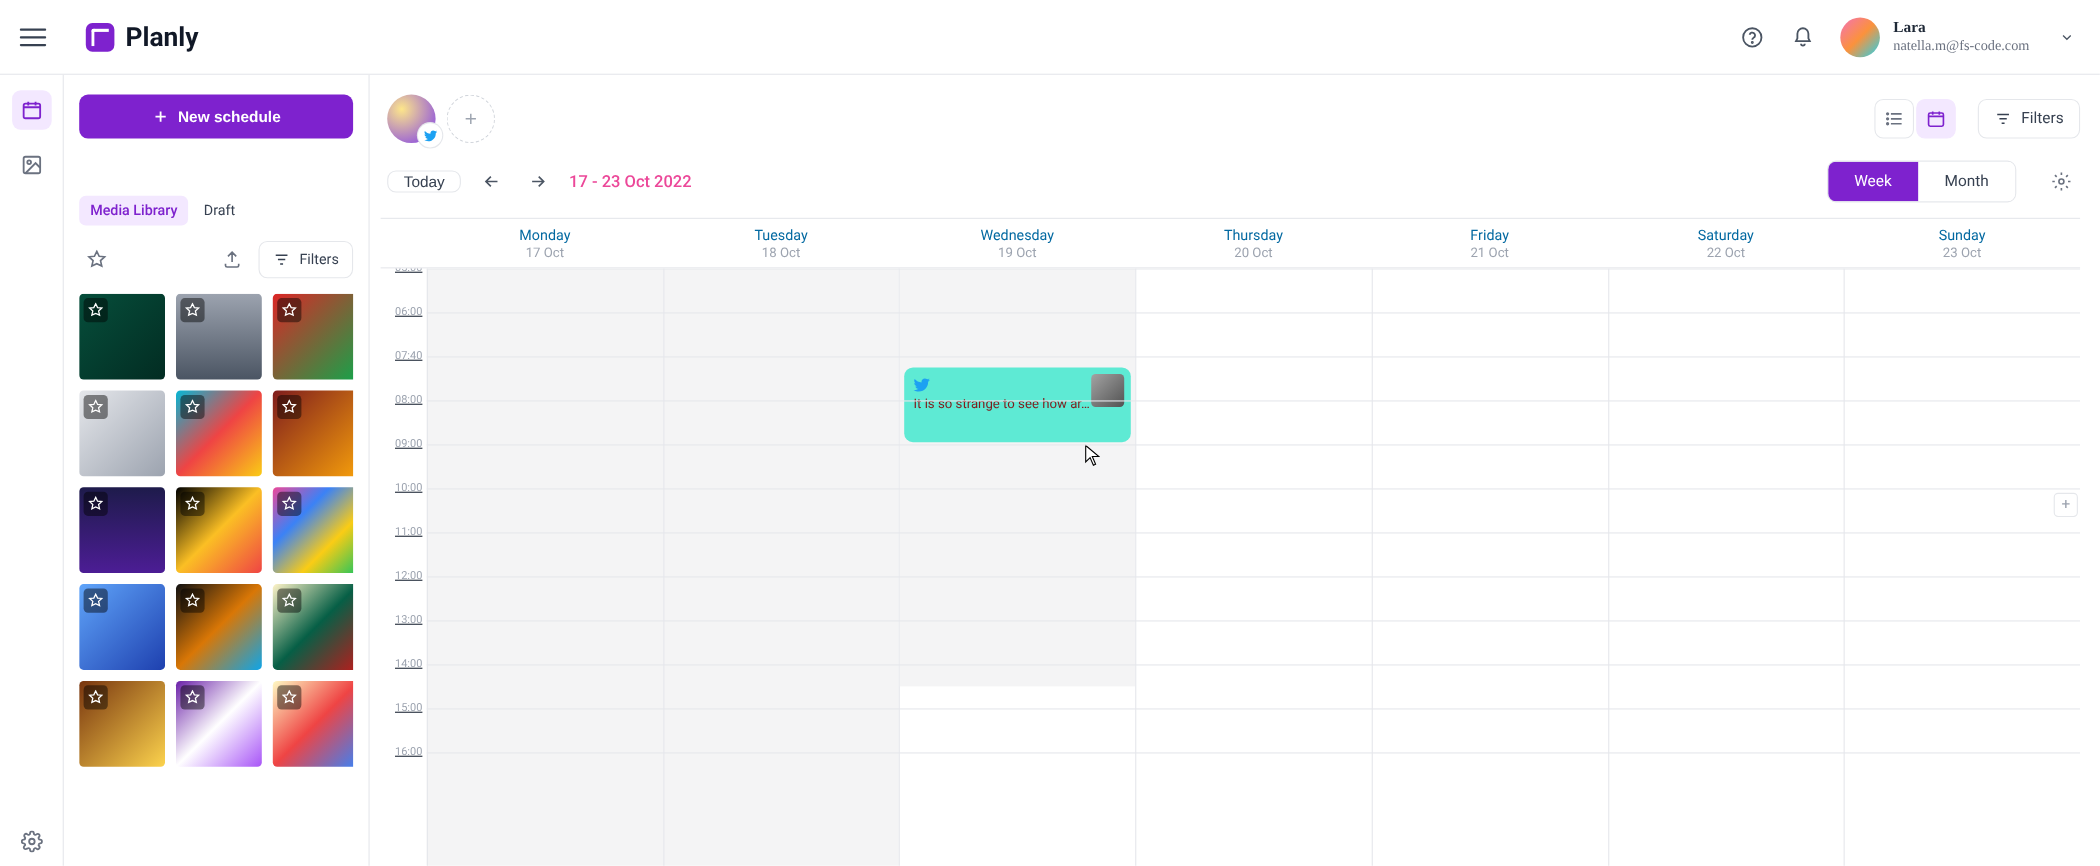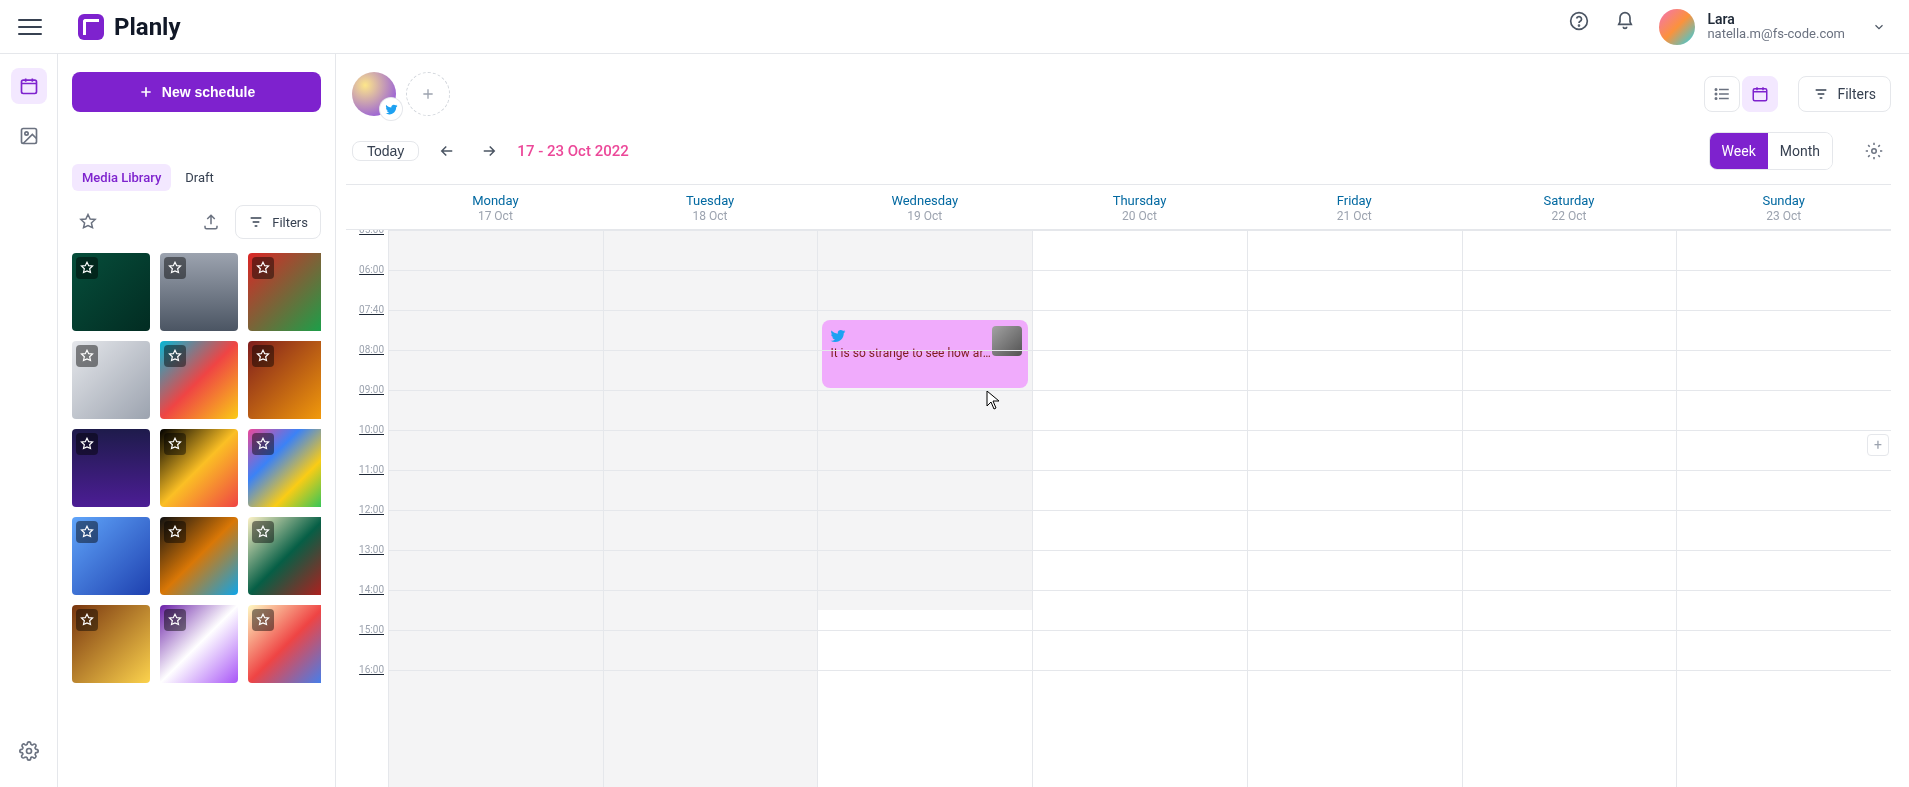--- a/index.html
+++ b/index.html
@@ -1,23 +1,23 @@
 <!DOCTYPE html>
 <html><head>
 <meta charset="utf-8">
 <style>
   * { box-sizing: border-box; margin: 0; padding: 0; }
   body { font-family: -apple-system, BlinkMacSystemFont, "Segoe UI", Roboto, sans-serif; color: #1f2937; background: #fff; width: 1909px; height: 787px; overflow: hidden; }
-  .topbar { height: 54px; display: flex; align-items: center; padding: 0 18px; border-bottom: 1px solid #E5E7EB; }
+  .topbar { height: 68px; display: flex; align-items: center; padding: 0 18px; border-bottom: 1px solid #E5E7EB; }
   .hamburger { width: 24px; height: 24px; display: flex; flex-direction: column; justify-content: center; gap: 5px; cursor: pointer; margin-right: 36px; }
   .hamburger span { display: block; height: 2px; background: #374151; border-radius: 2px; }
   .logo { display: flex; align-items: center; gap: 10px; font-size: 24px; font-weight: 700; color: #111827; }
   .logo-mark { width: 26px; height: 26px; background: #7E22CE; border-radius: 6px; position: relative; }
   .logo-mark::before { content:""; position:absolute; inset:5px; border:3px solid #fff; border-right:none; border-bottom:none; border-radius:3px 0 0 0; }
-  .topbar-right { margin-left: auto; display: flex; align-items: flex-start; gap: 22px; }
+  .topbar-right { margin-left: auto; display: flex; align-items: center; gap: 22px; font-family: Liberation Serif, serif; }
   .icon-btn { width: 24px; height: 24px; display:flex; align-items:center; justify-content:center; cursor:pointer; color:#4B5563; }
   .user { display:flex; align-items:center; gap:12px; cursor:pointer; }
   .avatar { width:36px; height:36px; border-radius:50%; background: linear-gradient(135deg,#f472b6,#fb923c,#22d3ee); }
   .user-info { display:flex; flex-direction:column; line-height:1.15; }
   .user-name { font-size:14px; font-weight:600; }
   .user-email { font-size:13px; color:#6B7280; }
   .chev { margin-left:10px; }
   .body-row { display:flex; height: calc(100% - 54px); }
   .rail { width: 58px; border-right: 1px solid #E5E7EB; display:flex; flex-direction:column; align-items:center; padding-top:14px; gap:14px; }
   .rail-btn { width:36px; height:36px; display:flex; align-items:center; justify-content:center; border-radius:8px; cursor:pointer; color:#6B7280; }
@@ -45,37 +45,37 @@
   .view-toggle { display:flex; gap:2px; }
   .vt-btn { width:36px; height:36px; border:1px solid #E5E7EB; border-radius:8px; display:flex; align-items:center; justify-content:center; cursor:pointer; color:#6B7280; }
   .vt-btn.active { background:#F3E8FF; border-color:#F3E8FF; color:#7E22CE; }
   .main-filters-btn { height:36px; padding:0 14px; border:1px solid #E5E7EB; border-radius:8px; display:flex; align-items:center; gap:8px; cursor:pointer; font-size:14px; color:#374151; margin-left:10px; }
   .daterow { display:flex; align-items:center; gap:14px; margin-bottom:14px; padding-left:6px; }
   .today-btn { height:20px; padding:0 14px; border:1px solid #E5E7EB; border-radius:8px; background:#fff; cursor:pointer; font-size:14px; color:#374151; }
   .arrow-btn { width:28px; height:28px; display:flex; align-items:center; justify-content:center; cursor:pointer; color:#4B5563; }
   .daterange { font-size:15px; font-weight:500; color:#ec4899; }
   .daterow .spacer { flex:1; }
   .range-toggle { display:flex; border:1px solid #E5E7EB; border-radius:8px; overflow:hidden; }
-  .rt-btn { height:36px; padding:0 12px; font-size:14px; display:flex; align-items:center; cursor:pointer; background:#fff; color:#374151; }
+  .rt-btn { height:36px; padding:0 24px; font-size:14px; display:flex; align-items:center; cursor:pointer; background:#fff; color:#374151; }
   .rt-btn.active { background:#7E22CE; color:#fff; }
   .gear-btn { width:34px; height:34px; display:flex; align-items:center; justify-content:center; cursor:pointer; color:#6B7280; margin-left:10px; }
   .calendar { flex:1; display:flex; flex-direction:column; min-height:0; }
   .cal-head { display:flex; border-top:1px solid #E5E7EB; border-bottom:1px solid #E5E7EB; }
   .time-gutter-head { width:42px; }
   .day-head { flex:1; text-align:center; padding:8px 0 6px; }
   .day-head .dow { font-size:13px; color:#0369a1; }
   .day-head .dom { font-size:12px; color:#9CA3AF; margin-top:1px; }
   .cal-body { flex:1; display:flex; position:relative; overflow:hidden; }
   .time-gutter { width:42px; display:flex; flex-direction:column;text-decoration:underline; }
   .time-label { height:40px; font-size:10px; color:#9CA3AF; display:flex; align-items:flex-start; justify-content:flex-end; padding-right:4px; position:relative; top:-6px; }
   .day-cols { flex:1; display:flex; position:relative; }
   .day-col { flex:1; border-left:1px solid #E5E7EB; position:relative; }
   .day-col.past { background:#F4F4F5; }
   .hour-line { position:absolute; left:42px; right:0; height:1px; background:#E5E7EB; }
-  .event { position:absolute; background:#f0abfc; border-radius:8px; padding:8px 8px; font-size:12px; color:#7F1D1D; line-height:1.25; cursor:pointer; }
+  .event { position:absolute; background:#5eead4; border-radius:8px; padding:8px 8px; font-size:12px; color:#7F1D1D; line-height:1.25; cursor:pointer; }
   .event .ev-icon { color:#1DA1F2; position:absolute; top:8px; left:8px; }
   .event .ev-thumb { position:absolute; top:6px; right:6px; width:30px; height:30px; border-radius:4px; background:linear-gradient(135deg,#a3a3a3,#525252); }
   .event .ev-text { margin-top:18px; }
   .wed-past { position:absolute; top:0; left:0; right:0; background:#F4F4F5; }
   .add-cell { position:absolute; width:22px; height:22px; border:1px solid #E5E7EB; border-radius:4px; display:flex; align-items:center; justify-content:center; color:#9CA3AF; cursor:pointer; font-size:14px; background:#fff; }
   .cursor-img { position:absolute; width:14px; height:20px; pointer-events:none; }
   svg { display:block; }
 </style>
 </head>
 <body>

